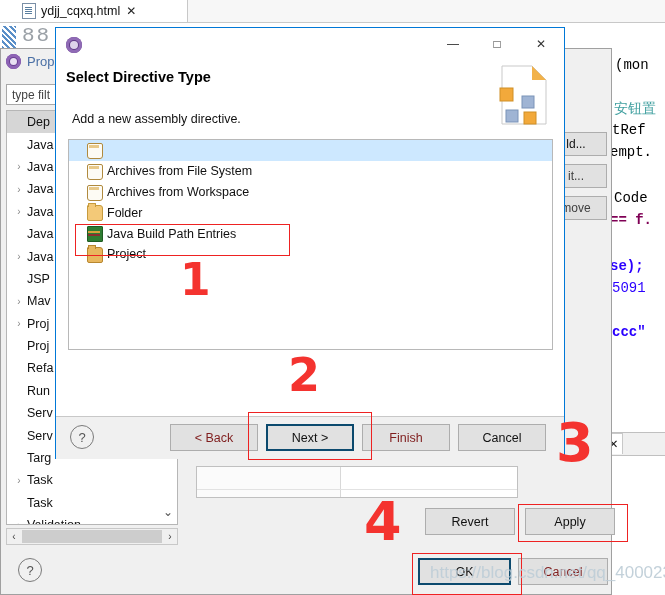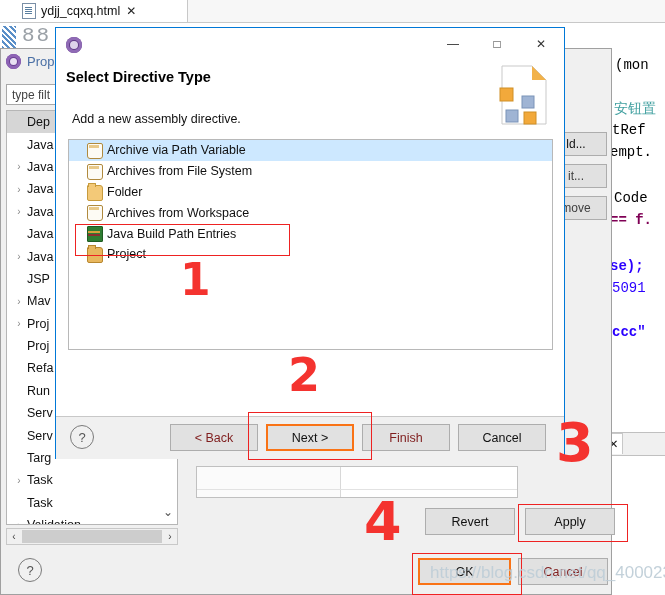--- a/index.html
+++ b/index.html
@@ -76,21 +76,21 @@
   #prefs-table{left:196px;top:466px;width:322px;height:32px;background:#ffffff;border:1px solid #c0c0c0;box-sizing:border-box;}
   #prefs-table .col-split{position:absolute;left:143px;top:0;width:1px;height:30px;background:#d8d8d8;}
   #prefs-table .rowline{position:absolute;left:0;top:22px;width:320px;height:1px;background:#e2e2e2;}
   #prefs-table .leftcell{position:absolute;left:0;top:0;width:143px;height:30px;background:#fbfbfb;}
 
   #btn-revert{left:425px;top:508px;width:90px;height:27px;}
   #btn-apply{left:525px;top:508px;width:90px;height:27px;}
   .gbtn{background:#e1e1e1;border:1px solid #adadad;box-sizing:border-box;display:flex;align-items:center;justify-content:center;
     font-size:12.5px;color:#111;}
   .gbtn.dis{color:#7f1d1d;}
-  .gbtn.def{border:2px solid #f97316;}
+  .gbtn.def{border:2px solid #0c4a6e;}
 
   #btn-ok{left:418px;top:558px;width:93px;height:27px;}
   #btn-cancel-prefs{left:518px;top:558px;width:90px;height:27px;}
 
   
   #wizard{left:55px;top:27px;width:510px;height:432px;background:#ffffff;
     border:1px solid #0078d7;box-sizing:border-box;box-shadow:0 0 0 0 rgba(0,0,0,0);}
   #wiz-titlebar{left:56px;top:28px;width:508px;height:33px;background:#ffffff;display:flex;align-items:center;}
   #wiz-ico{width:16px;height:16px;margin-left:10px;border-radius:50%;background:#5f3a86;
     box-shadow:inset 0 0 0 3px #8f6ab5;position:relative;flex:0 0 auto;}
@@ -317,33 +317,32 @@
     <rect x="34" y="34" width="12" height="12" fill="#9fb4d4" stroke="#7b93b8"></rect>
     <rect x="18" y="48" width="12" height="12" fill="#9fb4d4" stroke="#7b93b8"></rect>
     <rect x="36" y="50" width="12" height="12" fill="#f2a93b" stroke="#d08f26"></rect>
   </svg>
 </div>
 
 <div class="abs" id="wiz-body"></div>
 <div class="abs" id="list">
     <div class="li sel">
       <span class="ico ico-jar"></span>
-      <span>Archive via Path Variable</span>
     </div>
     <div class="li">
       <span class="ico ico-jar"></span>
       <span>Archives from File System</span>
     </div>
     <div class="li">
+      <span class="ico ico-jar"></span>
+      <span>Archives from Workspace</span>
+    </div>
+    <div class="li">
       <span class="ico ico-folder"></span>
       <span>Folder</span>
-    </div>
-    <div class="li">
-      <span class="ico ico-jar"></span>
-      <span>Archives from Workspace</span>
     </div>
     <div class="li">
       <span class="ico ico-books"></span>
       <span>Java Build Path Entries</span>
     </div>
     <div class="li">
       <span class="ico ico-proj"></span>
       <span>Project</span>
     </div>
   </div>

